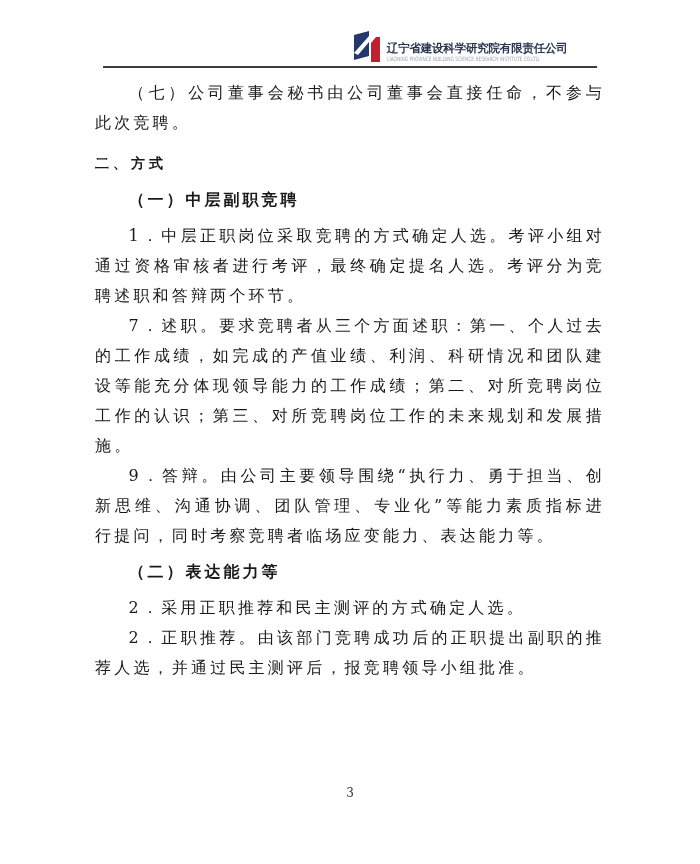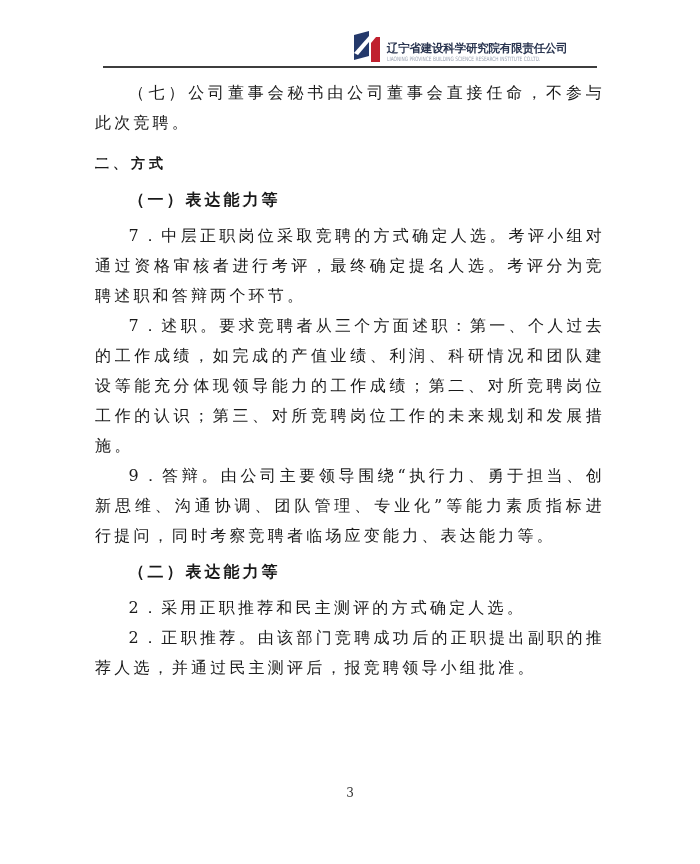--- a/index.html
+++ b/index.html
@@ -110,22 +110,22 @@
         <span class="brand-en">LIAONING PROVINCE BUILDING SCIENCE RESEARCH INSTITUTE CO.LTD.</span>
       </div>
     </div>
   </div>
 
   <div class="hdr-rule"></div>
 
   <main class="doc">
     <p class="para">（七）公司董事会秘书由公司董事会直接任命，不参与此次竞聘。</p>
     <p class="h1">二、方式</p>
-    <p class="h2">（一）表达能力等</p>
-    <p class="para">7．中层正职岗位采取竞聘的方式确定人选。考评小组对通过资格审核者进行考评，最终确定提名人选。考评分为竞聘述职和答辩两个环节。</p>
+    <p class="h2">（一）中层副职竞聘</p>
+    <p class="para">1．中层正职岗位采取竞聘的方式确定人选。考评小组对通过资格审核者进行考评，最终确定提名人选。考评分为竞聘述职和答辩两个环节。</p>
     <p class="para">7．述职。要求竞聘者从三个方面述职：第一、个人过去的工作成绩，如完成的产值业绩、利润、科研情况和团队建设等能充分体现领导能力的工作成绩；第二、对所竞聘岗位工作的认识；第三、对所竞聘岗位工作的未来规划和发展措施。</p>
     <p class="para">9．答辩。由公司主要领导围绕“执行力、勇于担当、创新思维、沟通协调、团队管理、专业化”等能力素质指标进行提问，同时考察竞聘者临场应变能力、表达能力等。</p>
     <p class="h2">（二）表达能力等</p>
     <p class="para">2．采用正职推荐和民主测评的方式确定人选。</p>
     <p class="para">2．正职推荐。由该部门竞聘成功后的正职提出副职的推荐人选，并通过民主测评后，报竞聘领导小组批准。</p>
   </main>
 
   <div class="pgnum">3</div>
 
 </div>

